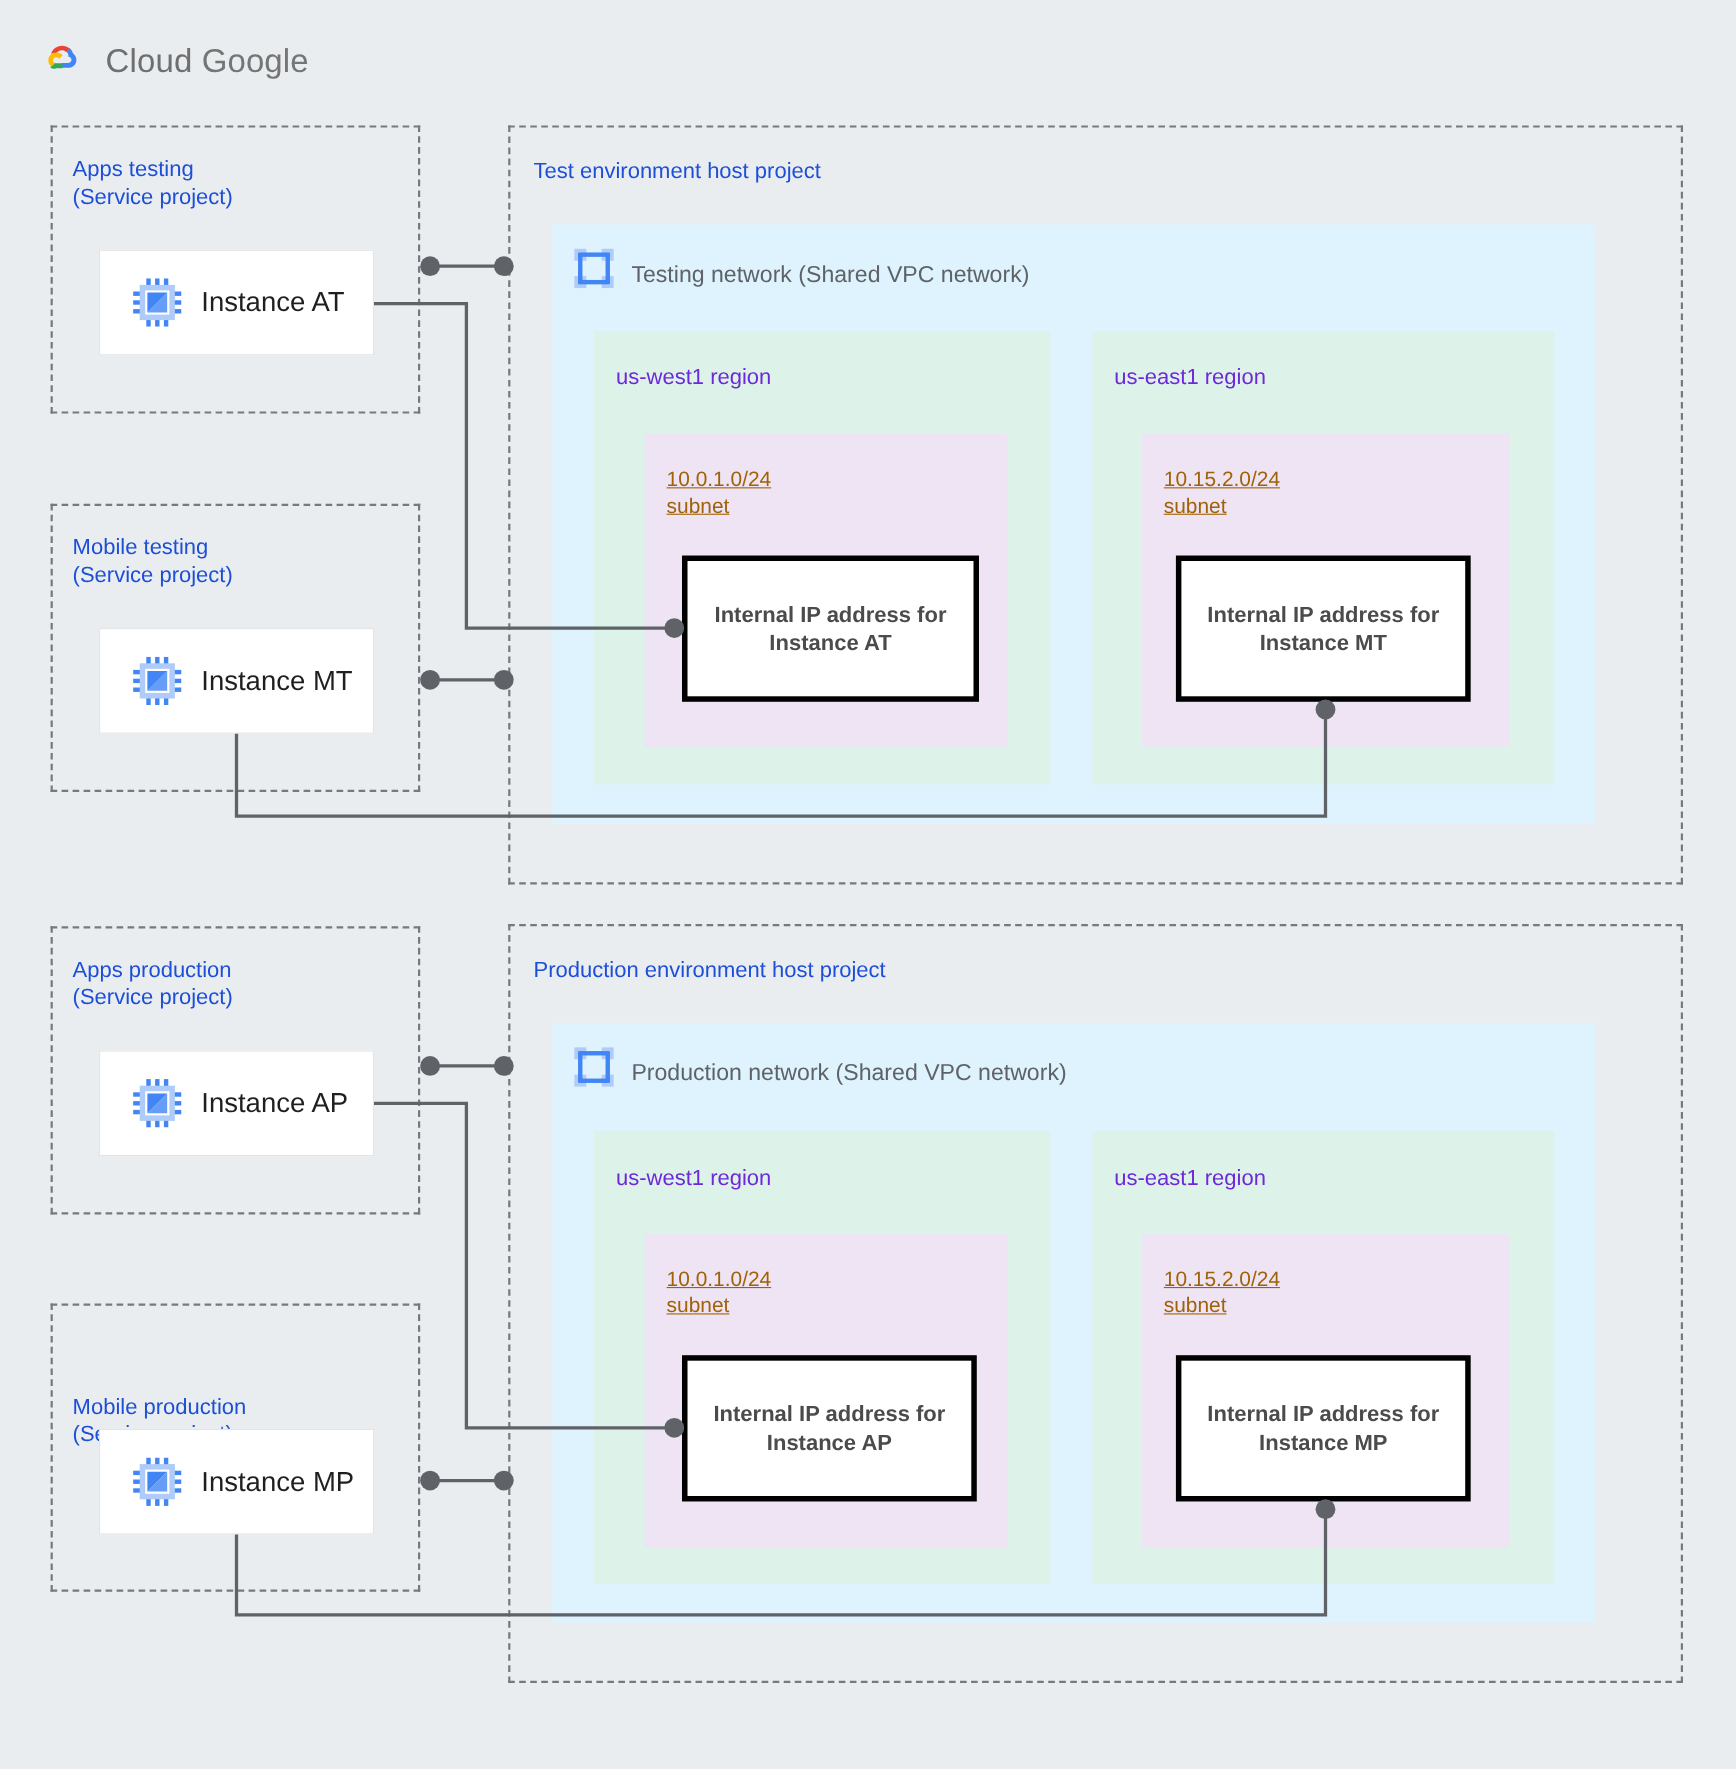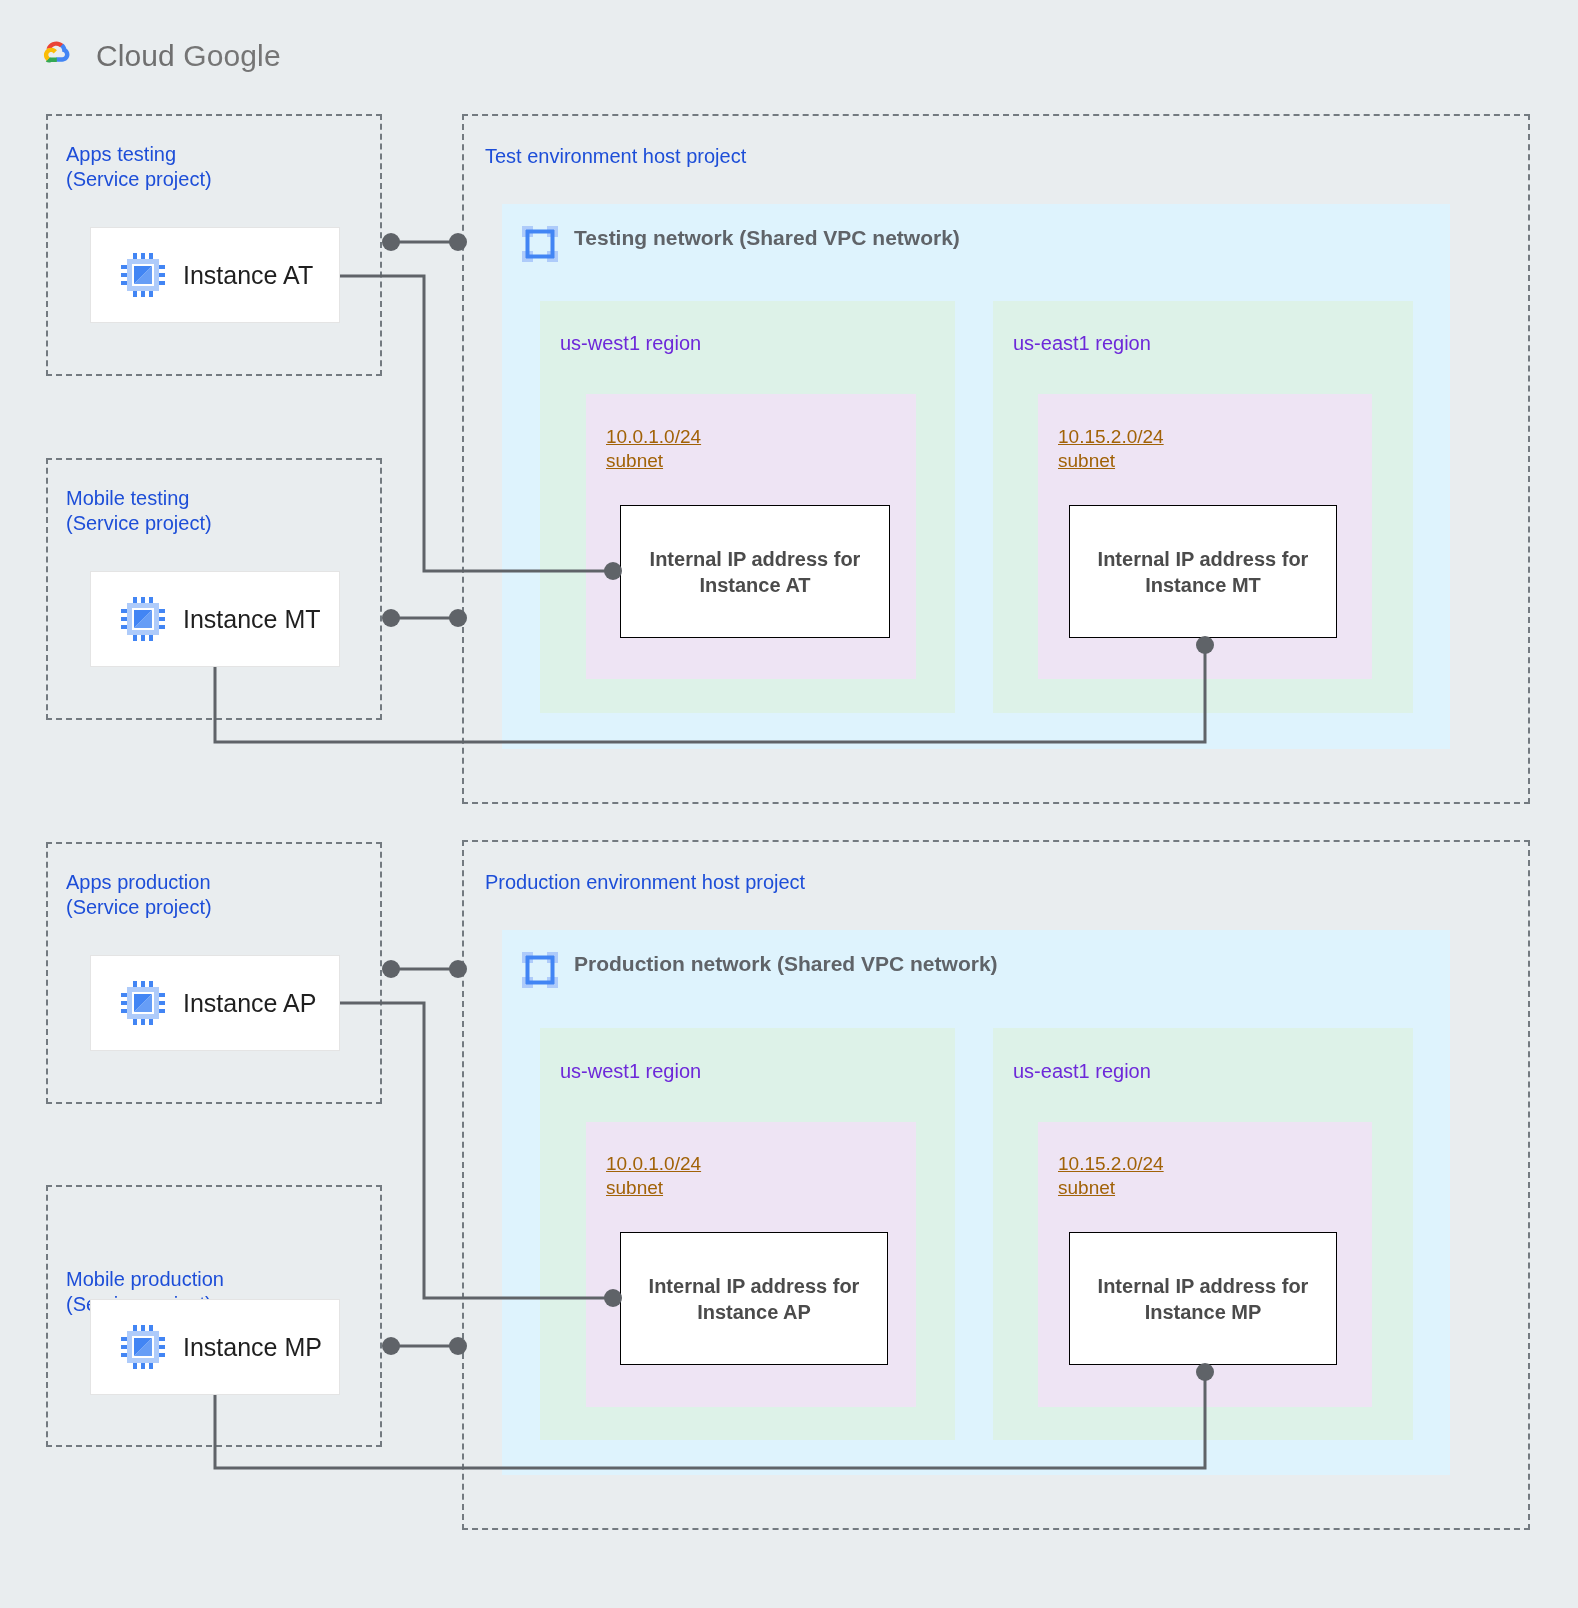--- a/index.html
+++ b/index.html
@@ -73,23 +73,22 @@
 
   
   .netbox {
     position: absolute;
     background: #def3fd;
     box-sizing: border-box;
   }
   .net-head {
     position: absolute;
     display: flex;
-    align-items: flex-start;
+    align-items: flex-end;
     gap: 16px;
-    font-weight: bold;
   }
   .vpc-icon { width: 36px; height: 36px; display: block; flex:none; }
   .net-title {
     font-size: 21px;
     color: #5f6368;
     white-space: nowrap;
   }
   .regionbox {
     position: absolute;
     background: #ddf2e8;
@@ -110,21 +109,21 @@
     position: absolute;
     font-size: 19px;
     line-height: 24px;
     color: #a16207;
     white-space: pre-line;
     text-decoration: underline;
   }
   .ipcard {
     position: absolute;
     background: #ffffff;
-    border: 1px solid #000000;
+    border: 5px solid #000000;
     box-sizing: border-box;
     display: flex;
     align-items: center;
     justify-content: center;
     text-align: center;
   }
   .ipcard-label {
     font-size: 20px;
     line-height: 26px;
     font-weight: bold;

